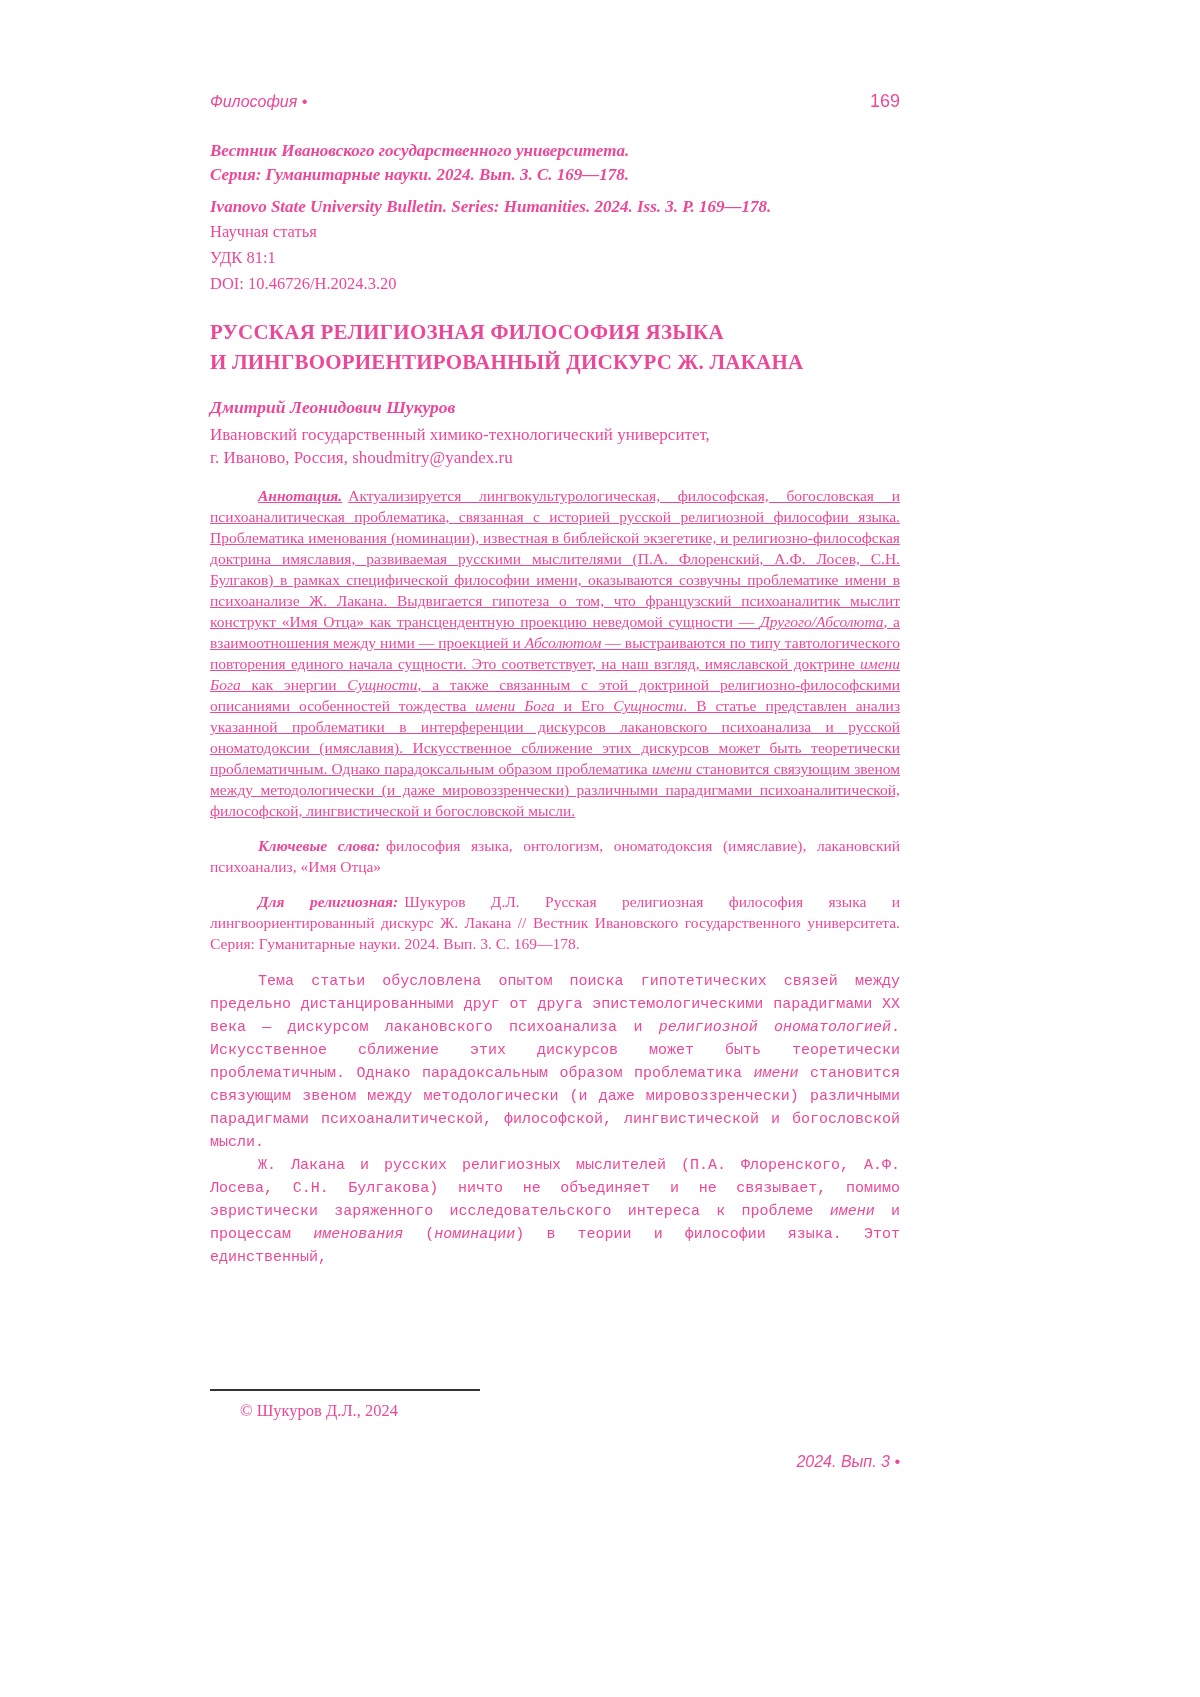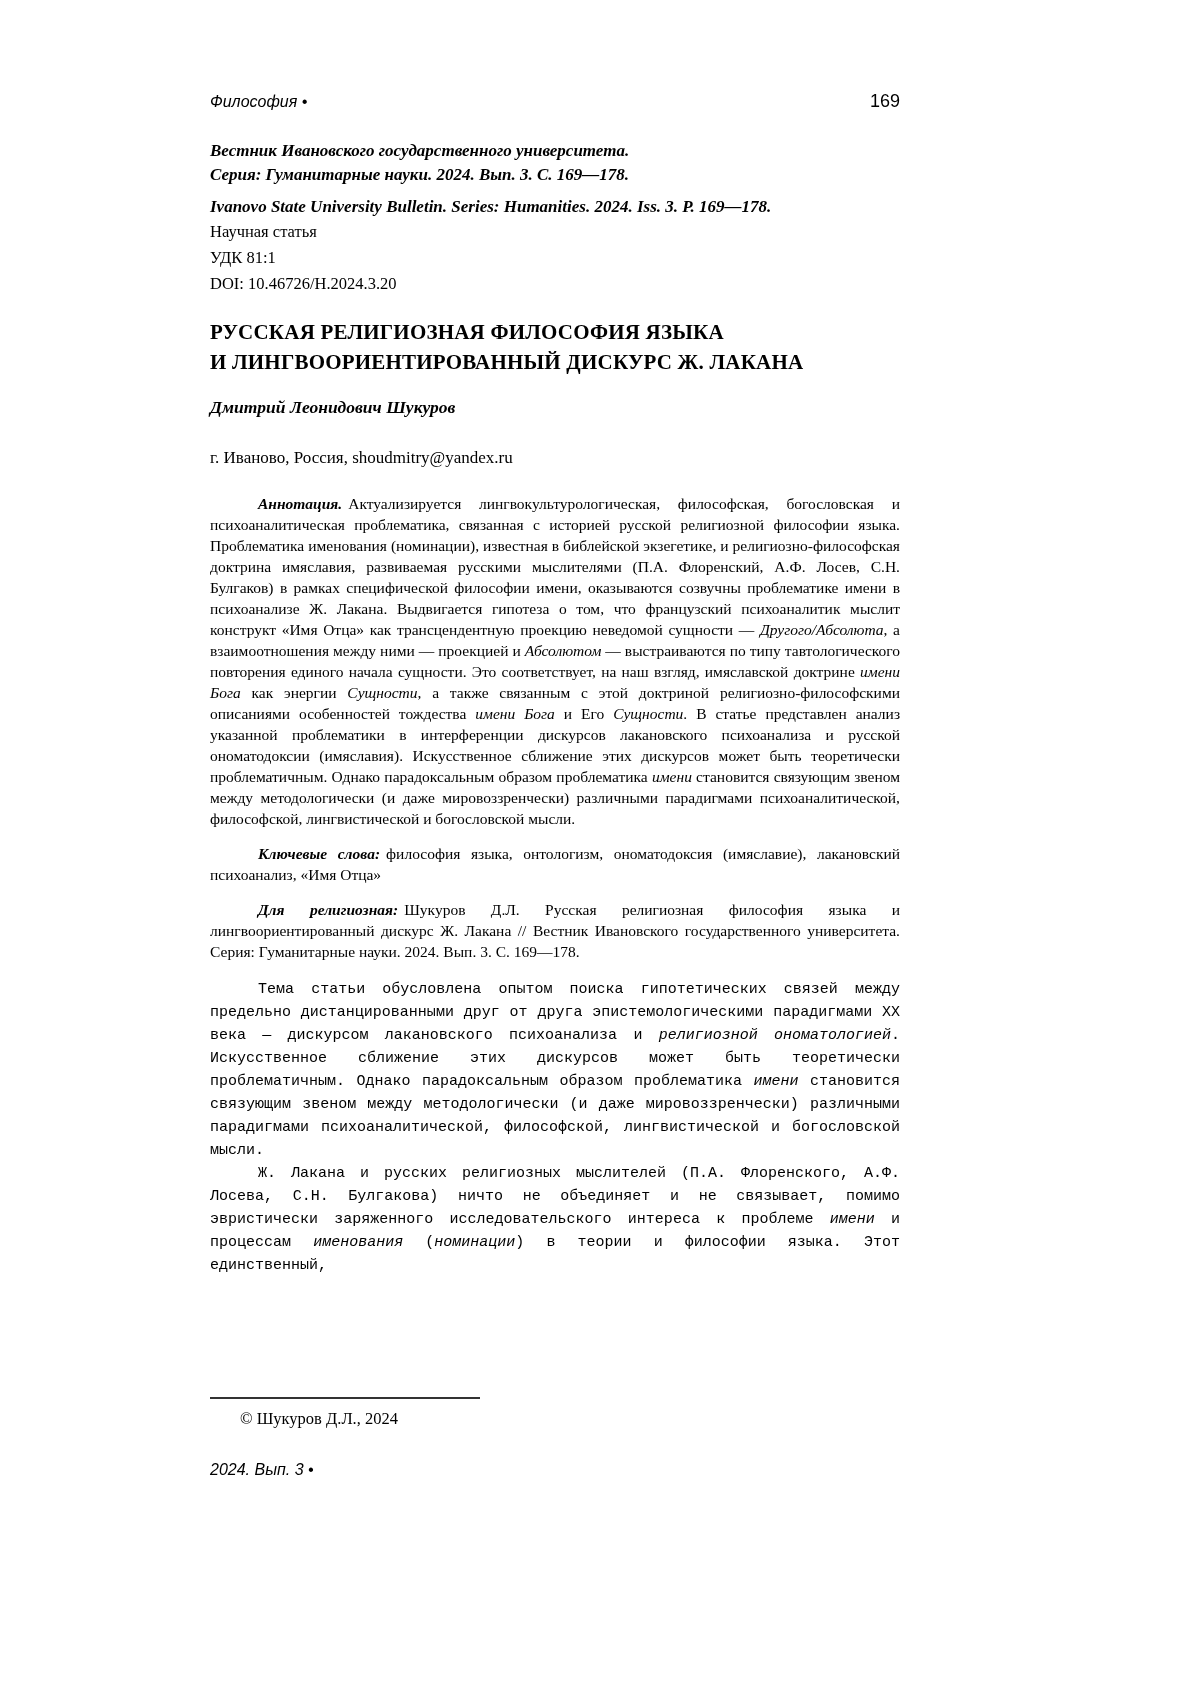--- a/index.html
+++ b/index.html
@@ -2,21 +2,21 @@
 <html lang="ru"><head>
 <meta charset="utf-8">
 <style>
   html, body { margin: 0; padding: 0; }
   body { background: #ffffff; }
   .page {
     position: relative;
     width: 1200px;
     height: 1697px;
     background: #ffffff;
-    color: #000000;
+    color: #ec4899;
     overflow: hidden;
     font-family: "Liberation Serif", serif;
     box-sizing: border-box;
     padding: 90px 300px 0 210px; 
   }
   
   .header {
     display: flex;
     justify-content: space-between;
     align-items: baseline;
@@ -69,21 +69,21 @@
     line-height: 23px;
   }
 
   .small-para {
     margin: 14px 0 0 0;
     font-size: 15.5px;
     line-height: 21px;
     text-align: justify;
     text-indent: 48px;
   }
-  .abstract { margin-top: 24px; }
+  .abstract { margin-top: 16px; text-decoration: underline; }
 
   .inline-label {
     font-weight: bold;
     font-style: italic;
     margin-right: 6px;
   }
 
   .body-para {
     margin: 0;
     font-size: 15px;
@@ -106,20 +106,21 @@
     margin: 8px 0 0 30px;
     font-size: 16.5px;
     line-height: 24px;
   }
   .footer {
     margin: 28px 0 0 0;
     font-family: "Liberation Sans", sans-serif;
     font-style: italic;
     font-size: 16px;
     line-height: 22px;
+    text-align: right;
   }
 </style>
 </head>
 <body>
 
 <div class="page">
 
   <div class="header">
     <span class="header-left">Философия •</span>
     <span class="header-right">169</span>
@@ -139,21 +140,21 @@
   </div>
 
   <h1 class="title">
     <span>РУССКАЯ РЕЛИГИОЗНАЯ ФИЛОСОФИЯ ЯЗЫКА</span><br>
     <span>И ЛИНГВООРИЕНТИРОВАННЫЙ ДИСКУРС Ж. ЛАКАНА</span>
   </h1>
 
   <p class="author">Дмитрий Леонидович Шукуров</p>
 
   <p class="affiliation">
-    <br>
+    <span>Ивановский государственный химико-технологический университет,</span><br>
     <span>г. Иваново, Россия, shoudmitry@yandex.ru</span>
   </p>
 
   <p class="small-para abstract">
     <span class="inline-label">Аннотация.</span><span><span>Актуализируется лингвокультурологическая, философская, богословская и психоаналитическая проблематика, связанная с историей русской религиозной философии языка. Проблематика именования (номинации), известная в библейской экзегетике, и религиозно-философская доктрина имяславия, развиваемая русскими мыслителями (П.А. Флоренский, А.Ф. Лосев, С.Н. Булгаков) в рамках специфической философии имени, оказываются созвучны проблематике имени в психоанализе Ж. Лакана. Выдвигается гипотеза о том, что французский психоаналитик мыслит конструкт «Имя Отца» как трансцендентную проекцию неведомой сущности — </span><span class="seg-i">Другого/Абсолюта</span><span>, а взаимоотношения между ними — проекцией и </span><span class="seg-i">Абсолютом</span><span> — выстраиваются по типу тавтологического повторения единого начала сущности. Это соответствует, на наш взгляд, имяславской доктрине </span><span class="seg-i">имени Бога</span><span> как энергии </span><span class="seg-i">Сущности</span><span>, а также связанным с этой доктриной религиозно-философскими описаниями особенностей тождества </span><span class="seg-i">имени Бога</span><span> и Его </span><span class="seg-i">Сущности</span><span>. В статье представлен анализ указанной проблематики в интерференции дискурсов лакановского психоанализа и русской ономатодоксии (имяславия). Искусственное сближение этих дискурсов может быть теоретически проблематичным. Однако парадоксальным образом проблематика </span><span class="seg-i">имени</span><span> становится связующим звеном между методологически (и даже мировоззренчески) различными парадигмами психоаналитической, философской, лингвистической и богословской мысли.</span></span>
   </p>
 
   <p class="small-para">
     <span class="inline-label">Ключевые слова:</span><span>философия языка, онтологизм, ономатодоксия (имяславие), лакановский психоанализ, «Имя Отца»</span>
   </p>

